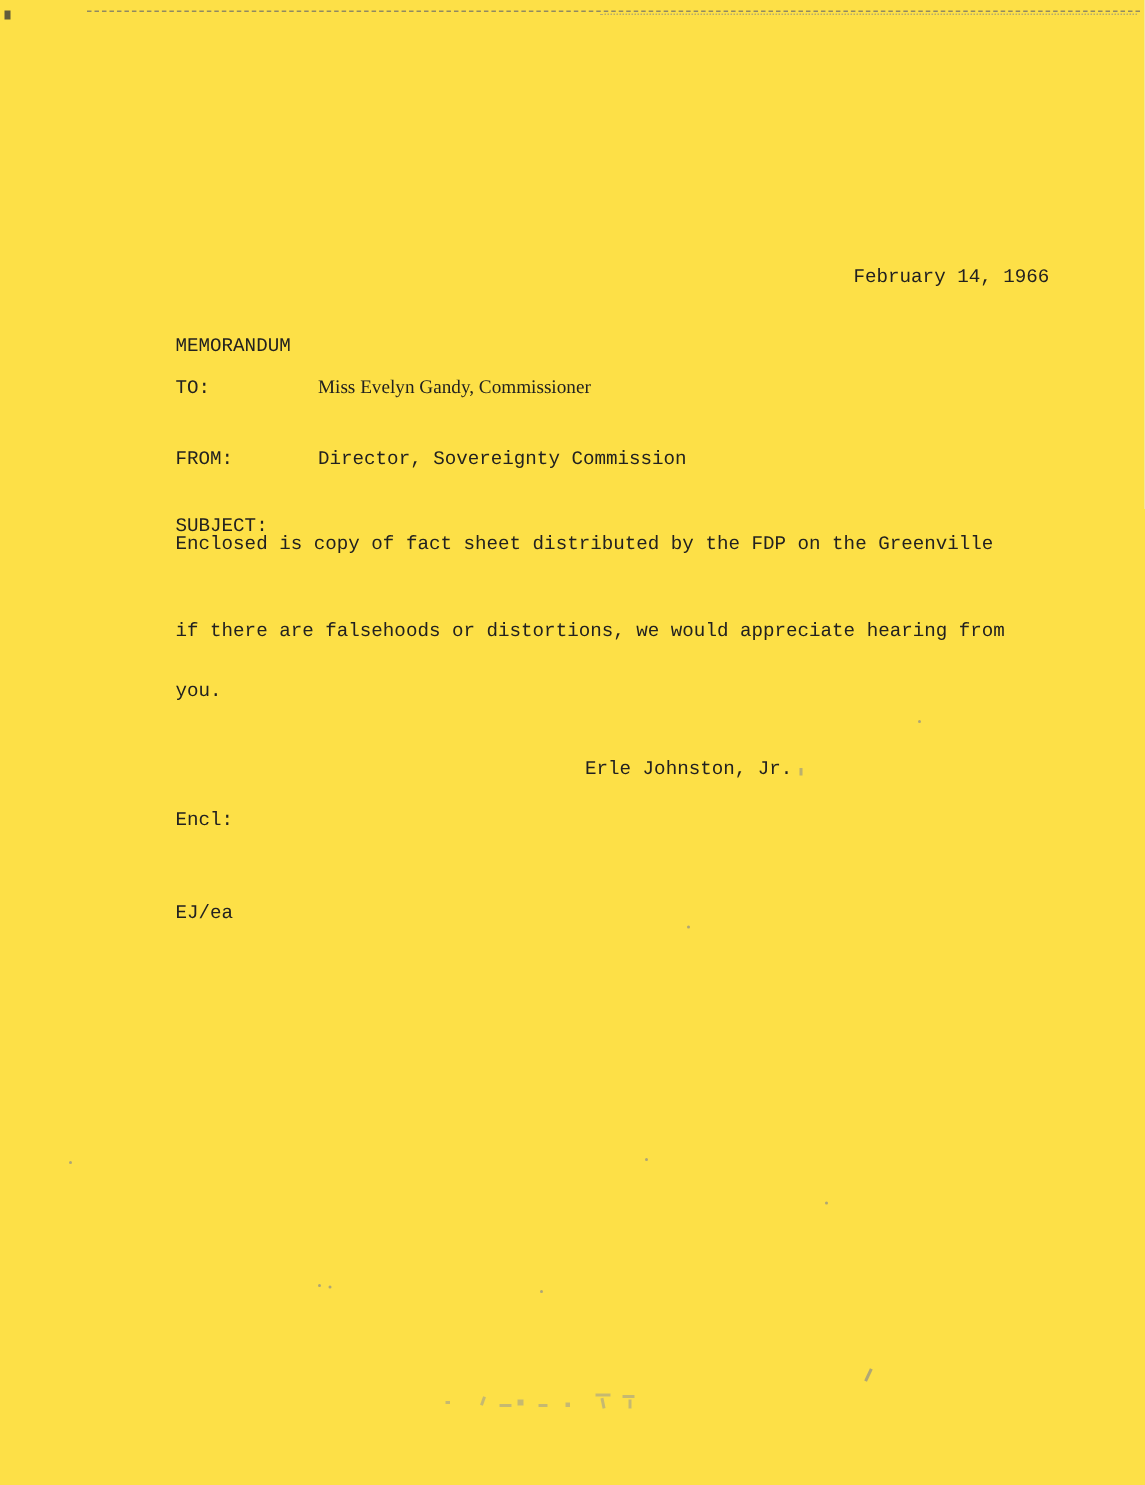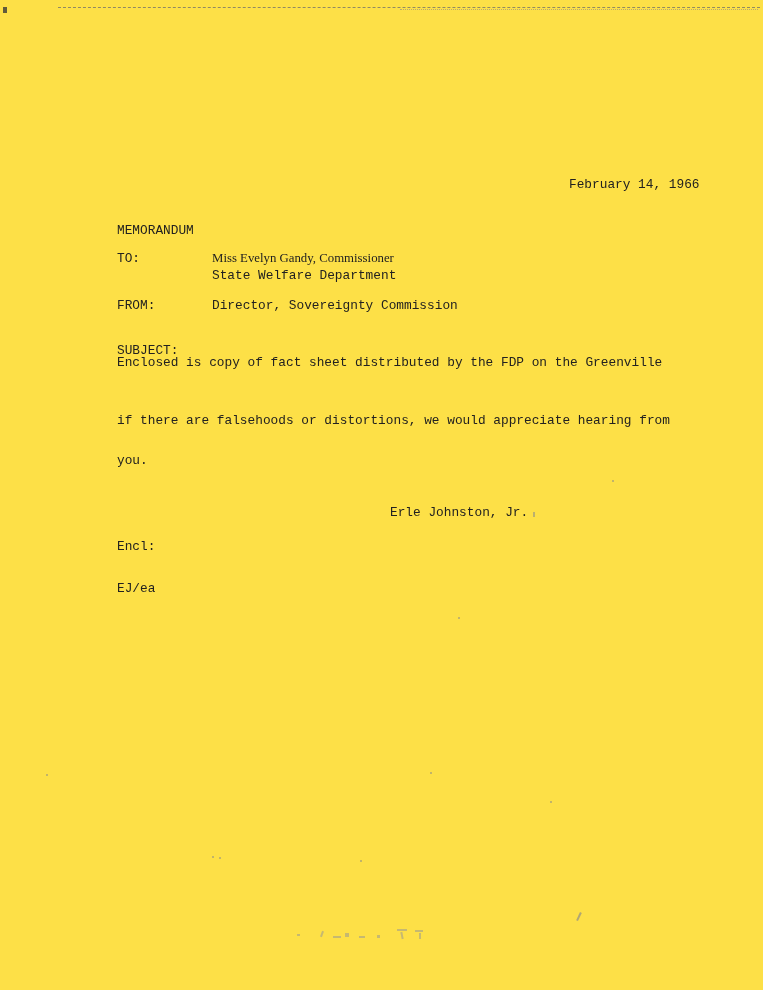--- a/index.html
+++ b/index.html
@@ -123,30 +123,29 @@
     <i style="left:122px;top:2px;  width:8px;  height:2px;"></i>
     <i style="left:126px;top:5px;  width:2px;  height:6px;"></i>
   </div>
 
   <div class="txt" style="top:176px; left:569px;">February 14, 1966</div>
 
   <div class="txt" style="top:222px; left:117px;">MEMORANDUM</div>
 
   <div class="txt" style="top:250px; left:117px;">TO:</div>
   <div class="txt" style="top:250px; left:212px;font-family:Liberation Serif, serif;">Miss Evelyn Gandy, Commissioner</div>
-  <div class="txt" style="top:267px; left:212px;">State Welfare Department</div>
 
   <div class="txt" style="top:297px; left:117px;">FROM:</div>
   <div class="txt" style="top:297px; left:212px;">Director, Sovereignty Commission</div>
 
   <div class="txt" style="top:342px; left:117px;">SUBJECT:</div>
 
   <div class="txt" style="top:354px; left:117px;text-align:center;">Enclosed is copy of fact sheet distributed by the FDP on the Greenville</div>
   <div class="txt" style="top:412px; left:117px;">if there are falsehoods or distortions, we would appreciate hearing from</div>
   <div class="txt" style="top:452px; left:117px;">you.</div>
 
   <div class="txt" style="top:504px; left:390px;">Erle Johnston, Jr.</div>
 
   <div class="txt" style="top:538px; left:117px;">Encl:</div>
 
-  <div class="txt" style="top:580px; left:117px;">EJ/ea</div>
+  <div class="txt" style="top:600px; left:117px;">EJ/ea</div>
 
 </div>
 
 </body></html>

